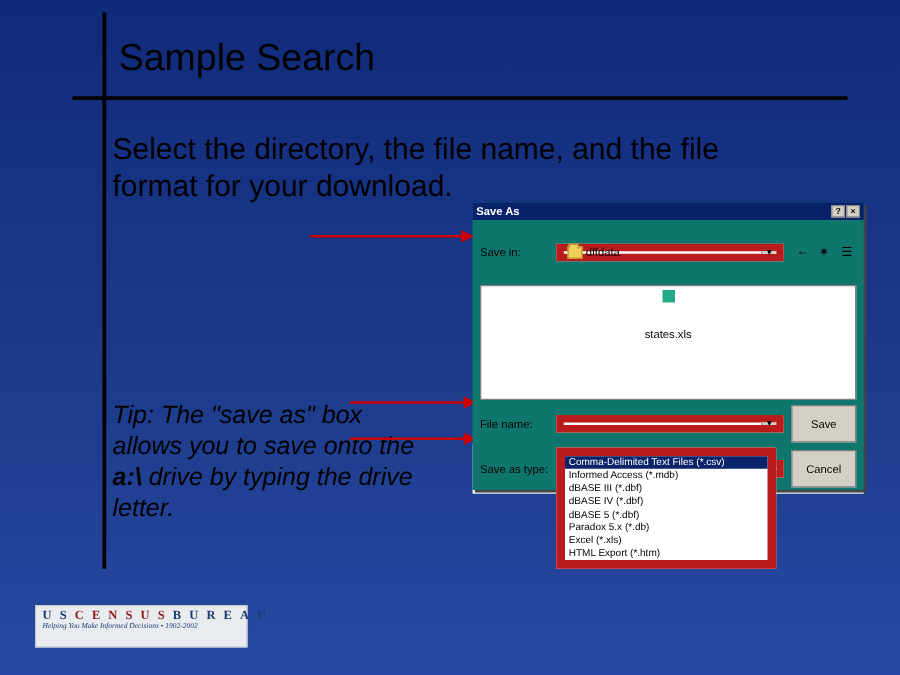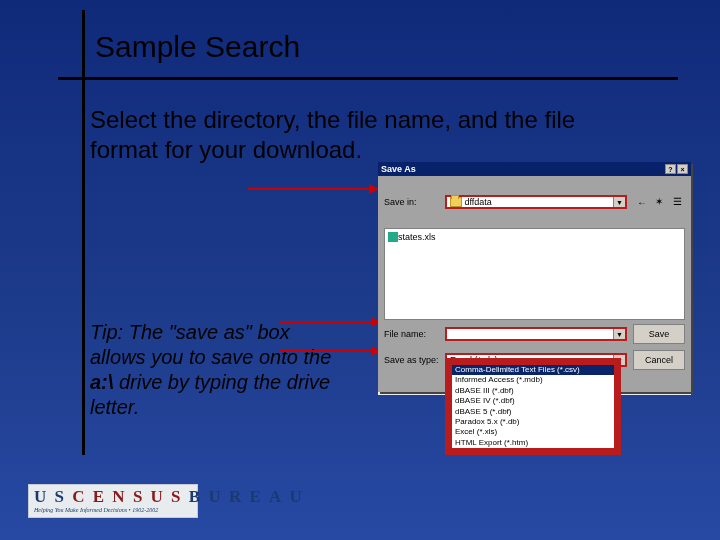--- a/index.html
+++ b/index.html
@@ -77,21 +77,21 @@
   .arrow2 { left: 280px; top: 321px; width: 100px; }
   .arrow3 { left: 280px; top: 350px; width: 100px; }
 
   
   .dialog {
     position: absolute;
     left: 378px;
     top: 162px;
     width: 313px;
     height: 230px;
-    background: #a3a3a3;
+    background: #0f766e;
     font-family: Tahoma, sans-serif;
     font-size: 9px;
     font-style: normal;
     color: #000;
     box-shadow: 0 1px 0 #555 inset, 2px 2px 0 #444;
   }
   .titlebar {
     background: #08216b;
     color: #fff;
     font-weight: bold;
@@ -114,21 +114,21 @@
   .row {
     display: flex;
     align-items: center;
     padding: 19px 6px;
     gap: 6px;
   }
   .row label { width: 55px; font-size: 9px; }
   .combo {
     flex: 1;
     background: #fff;
-    border: 2px solid #b91c1c;
+    border: 6px solid #b91c1c;
     height: 14px;
     padding: 0 3px;
     font-size: 9px;
     display: flex;
     align-items: center;
     position: relative;
   }
   .combo .dd {
     position:absolute; right:0; top:0; width:12px; height:100%;
     background:#d4d0c8; border-left:1px solid #808080;
@@ -136,25 +136,25 @@
   }
   .file-area {
     margin: 0 6px 2px 6px;
     background: #fff;
     border: 1px solid #808080;
     height: 92px;
     padding: 3px;
     font-size: 9px;
     overflow: hidden;
   }
-  .file-item { display:flex; align-items:center; gap:0; }
+  .file-item { display:flex; align-items:center; gap:20px;flex-direction:column; }
   .xls-ico { width:10px; height:10px; background:#2a8; display:inline-block; }
   .btn {
     width: 52px;
-    height: 20px;
+    height: 30px;
     background: #d4d0c8;
     border: 1px solid #808080;
     font-size: 9px;
     display: flex; align-items:center; justify-content:center;
     margin-left: auto;
   }
   .bottom { display:flex; flex-direction:column; gap:2px; padding:0 6px 6px 6px;justify-content:center; }
   .bottom .row { padding: 2px 0; }
   .dropdown-list {
     position: absolute;
@@ -200,21 +200,21 @@
   
   .footer {
     position:absolute;
     left:28px; bottom:22px;
     width:170px; height:34px;
     background:#e8ecef;
     border:1px solid #c5cbd0;
     padding:2px 5px;
     font-family: 'Times New Roman', serif;
   }
-  .footer .cb { font-size:17px; letter-spacing:2px; color:#1b3a6e; font-weight:bold; }
+  .footer .cb { font-size:10px; letter-spacing:2px; color:#1b3a6e; font-weight:bold; }
   .footer .cb .r { color:#8a1a1a; }
   .footer .tag { font-size:6px; color:#1b3a6e; font-style:italic; }
 </style>
 </head>
 <body>
 
 <div class="vertical-rule"></div>
 <div class="horizontal-rule"></div>
 
 <div class="title">Sample Search</div>

